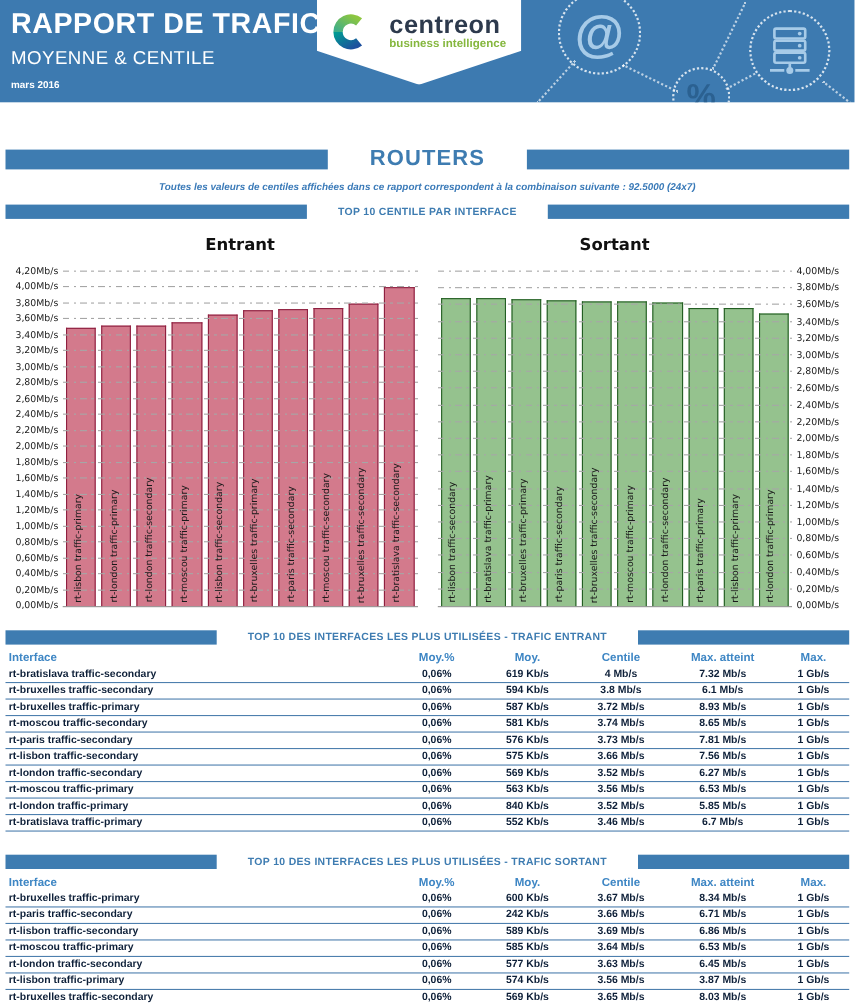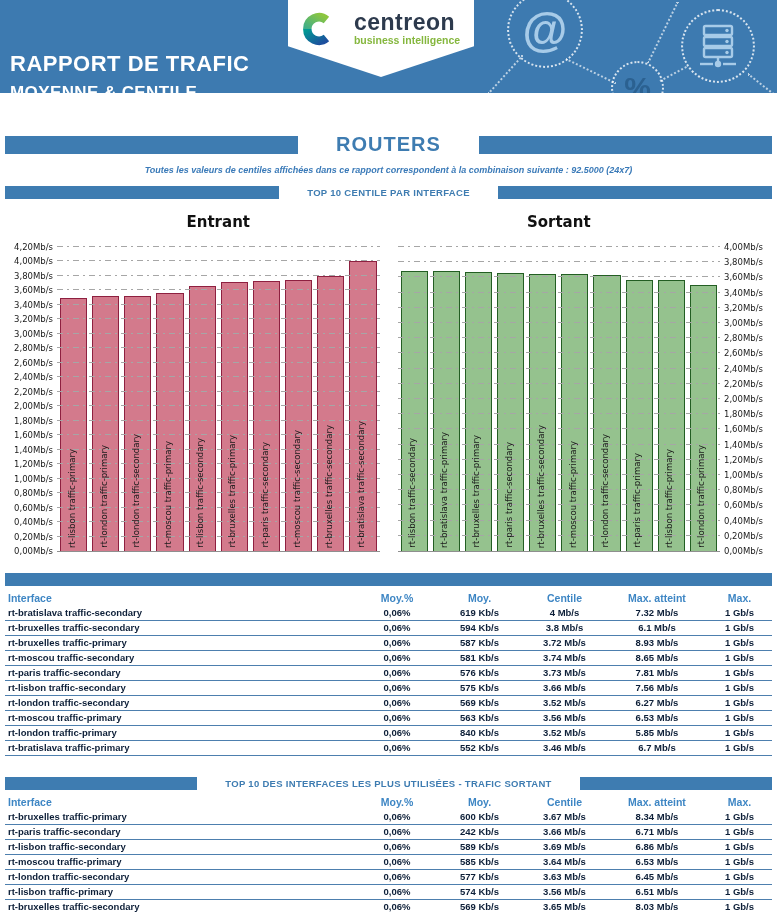--- a/index.html
+++ b/index.html
@@ -3,22 +3,22 @@
 <meta charset="utf-8">
 <style>
   html,body{margin:0;padding:0;}
   body{
     width:777px;height:914px;background:#ffffff;overflow:hidden;
     font-family:"Liberation Sans",sans-serif;position:relative;
   }
   
   .header{position:relative;height:93px;background:#3d7ab0;overflow:hidden;color:#fff;}
   .header-left{position:absolute;left:10px;top:7px;}
-  .report-title{font-size:22px;font-weight:bold;letter-spacing:.5px;line-height:1.1;margin-top:45px;}
-  .report-subtitle{font-size:17px;font-weight:bold;letter-spacing:.4px;margin-top:7px;}
+  .report-title{font-size:26px;font-weight:bold;letter-spacing:.5px;line-height:1.1;}
+  .report-subtitle{font-size:17px;font-weight:normal;letter-spacing:.4px;margin-top:7px;}
   .report-date{font-size:9px;font-weight:bold;margin-top:9px;}
   .badge{position:absolute;left:288px;top:0;width:186px;height:77px;background:#ffffff;
     -webkit-clip-path:polygon(0 0,100% 0,100% 60%,50% 100%,0 60%);
     clip-path:polygon(0 0,100% 0,100% 60%,50% 100%,0 60%);
     display:flex;align-items:flex-start;justify-content:center;padding-top:11px;box-sizing:border-box;}
   .logo-wrap{display:flex;align-items:flex-start;gap:18px;}
   .logo-text-col{display:flex;flex-direction:column;line-height:1;}
   .logo-name{font-size:23px;font-weight:bold;color:#2d3a4d;letter-spacing:.5px;}
   .logo-tagline{font-size:10.5px;font-weight:bold;color:#85b73e;margin-top:1px;}
   .deco-circle{position:absolute;border:2px dotted rgba(255,255,255,.8);border-radius:50%;
@@ -309,20 +309,21 @@
         <span class="ylab" style="bottom: 253.4px;">3,40Mb/s</span>
         <span class="ylab" style="bottom: 268.6px;">3,60Mb/s</span>
         <span class="ylab" style="bottom: 283.8px;">3,80Mb/s</span>
         <span class="ylab" style="bottom: 299px;">4,00Mb/s</span>
       </div>
   </div>
 </div>
 
 <div class="banner sub-banner table-banner">
   <div class="bar"></div>
+  <div class="label">TOP 10 DES INTERFACES LES PLUS UTILISÉES  - TRAFIC ENTRANT</div>
   <div class="bar"></div>
 </div>
 <div class="dtable">
     <div class="thead">
       <div class="c0">Interface</div>
       <div class="cn">Moy.%</div>
       <div class="cn">Moy.</div>
       <div class="cn">Centile</div>
       <div class="cn">Max. atteint</div>
       <div class="cn">Max.</div>
@@ -461,21 +462,21 @@
       <div class="cn">577 Kb/s</div>
       <div class="cn">3.63 Mb/s</div>
       <div class="cn">6.45 Mb/s</div>
       <div class="cn">1 Gb/s</div>
     </div>
     <div class="trow">
       <div class="c0">rt-lisbon traffic-primary</div>
       <div class="cn">0,06%</div>
       <div class="cn">574 Kb/s</div>
       <div class="cn">3.56 Mb/s</div>
-      <div class="cn">6.51 Mb/s</div>
+      <div class="cn">3.87 Mb/s</div>
       <div class="cn">1 Gb/s</div>
     </div>
     <div class="trow">
       <div class="c0">rt-bruxelles traffic-secondary</div>
       <div class="cn">0,06%</div>
       <div class="cn">569 Kb/s</div>
       <div class="cn">3.65 Mb/s</div>
       <div class="cn">8.03 Mb/s</div>
       <div class="cn">1 Gb/s</div>
     </div>

